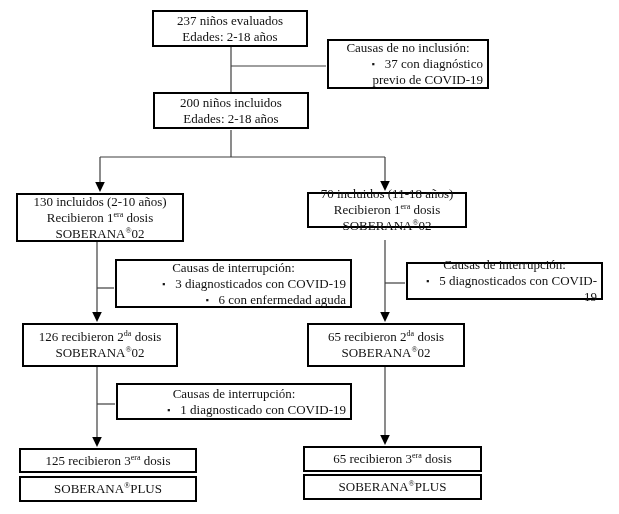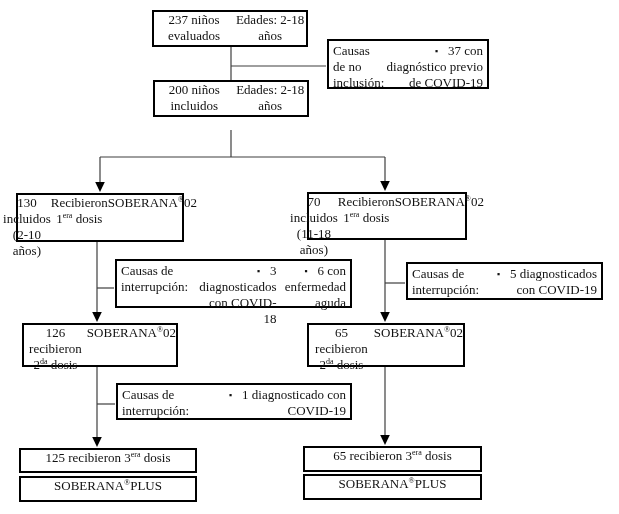--- a/index.html
+++ b/index.html
@@ -16,32 +16,32 @@
     position: absolute;
     left: 0; top: 0;
     width: 619px; height: 514px;
   }
   .box {
     position: absolute;
     box-sizing: border-box;
     border: 2px solid #000000;
     background: #ffffff;
     display: flex;
-    flex-direction: row;
+    flex-direction: column;
     justify-content: center;
     text-align: center;
     font-size: 13px;
     line-height: 16px;
   }
   .thin { border-width: 2px; }
   .cause {
     text-align: left;
     padding: 2px 4px;
   }
-  .cause-title { }
+  .cause-title { text-align: center; }
   .cause-row { padding-left: 8px; text-align: right; }
   .cause-row.flush { padding-left: 0; }
   .bullet {
     font-size: 9px;
     vertical-align: 1px;
     margin-right: 10px;
   }
   .bullet.indent { margin-left: 7px; }
   .sup {
     font-size: 8px;
@@ -85,41 +85,41 @@
     <div>Edades: 2-18 años</div>
   </div>
 
   <div class="box cause" style="left:327px;top:39px;width:162px;height:50px">
     <div class="cause-title">Causas de no inclusión:</div>
     <div class="cause-row flush">
       <span class="bullet indent">▪</span><span>37 con diagnóstico previo de COVID-19</span>
     </div>
   </div>
 
-  <div class="box" style="left:153px;top:80px;width:156px;height:37px">
+  <div class="box" style="left:153px;top:92px;width:156px;height:37px">
     <div>200 niños incluidos</div>
     <div>Edades: 2-18 años</div>
   </div>
 
   <div class="box" style="left:16px;top:193px;width:168px;height:49px">
     <div>130 incluidos (2-10 años)</div>
     <div><span>Recibieron 1</span><span class="sup">era</span><span> dosis</span></div>
     <div><span>SOBERANA</span><span class="sup">®</span><span>02</span></div>
   </div>
 
-  <div class="box" style="left:307px;top:192px;width:160px;height:48px">
+  <div class="box" style="left:307px;top:192px;width:160px;height:36px">
     <div>70 incluidos (11-18 años)</div>
     <div><span>Recibieron 1</span><span class="sup">era</span><span> dosis</span></div>
     <div><span>SOBERANA</span><span class="sup">®</span><span>02</span></div>
   </div>
 
   <div class="box cause" style="left:115px;top:259px;width:237px;height:49px">
     <div class="cause-title">Causas de interrupción:</div>
     <div class="cause-row">
-      <span class="bullet">▪</span><span>3 diagnosticados con COVID-18</span>
+      <span class="bullet">▪</span><span>3 diagnosticados con COVID-19</span>
     </div>
     <div class="cause-row">
       <span class="bullet">▪</span><span>6 con enfermedad aguda</span>
     </div>
   </div>
 
   <div class="box cause" style="left:406px;top:262px;width:197px;height:38px">
     <div class="cause-title">Causas de interrupción:</div>
     <div class="cause-row">
       <span class="bullet">▪</span><span>5 diagnosticados con COVID-19</span>

